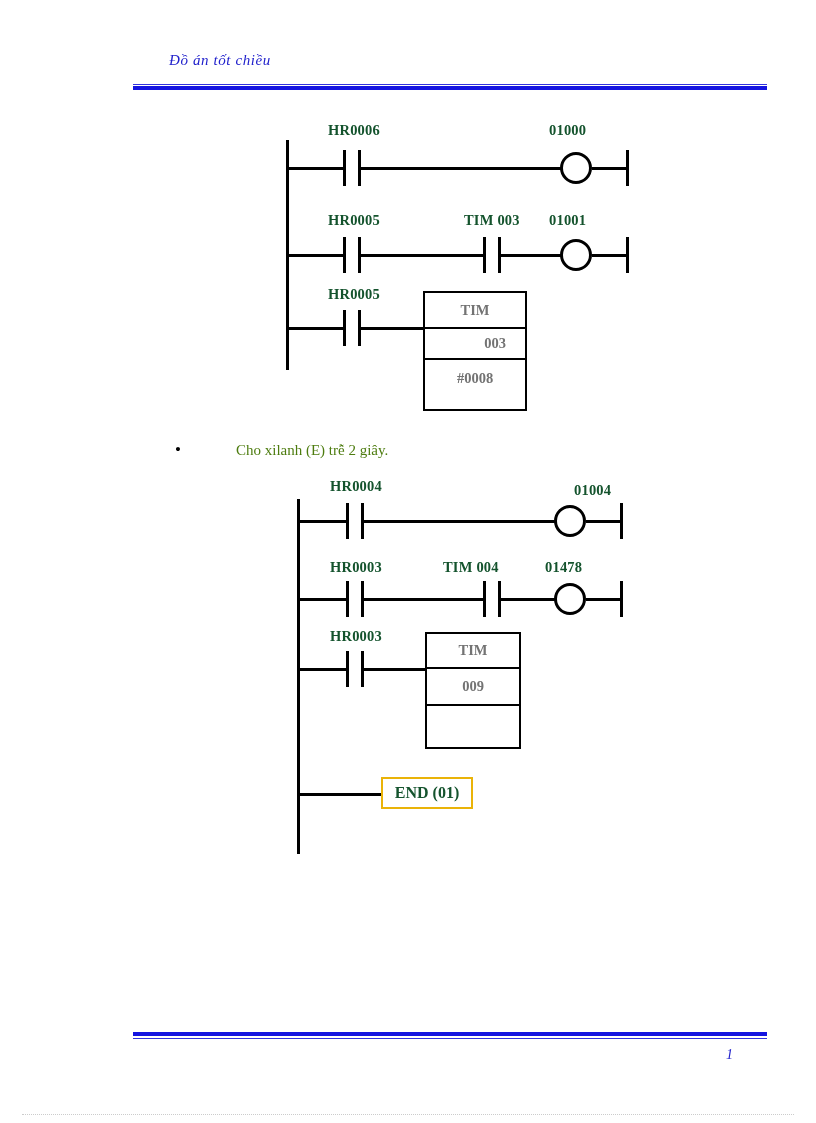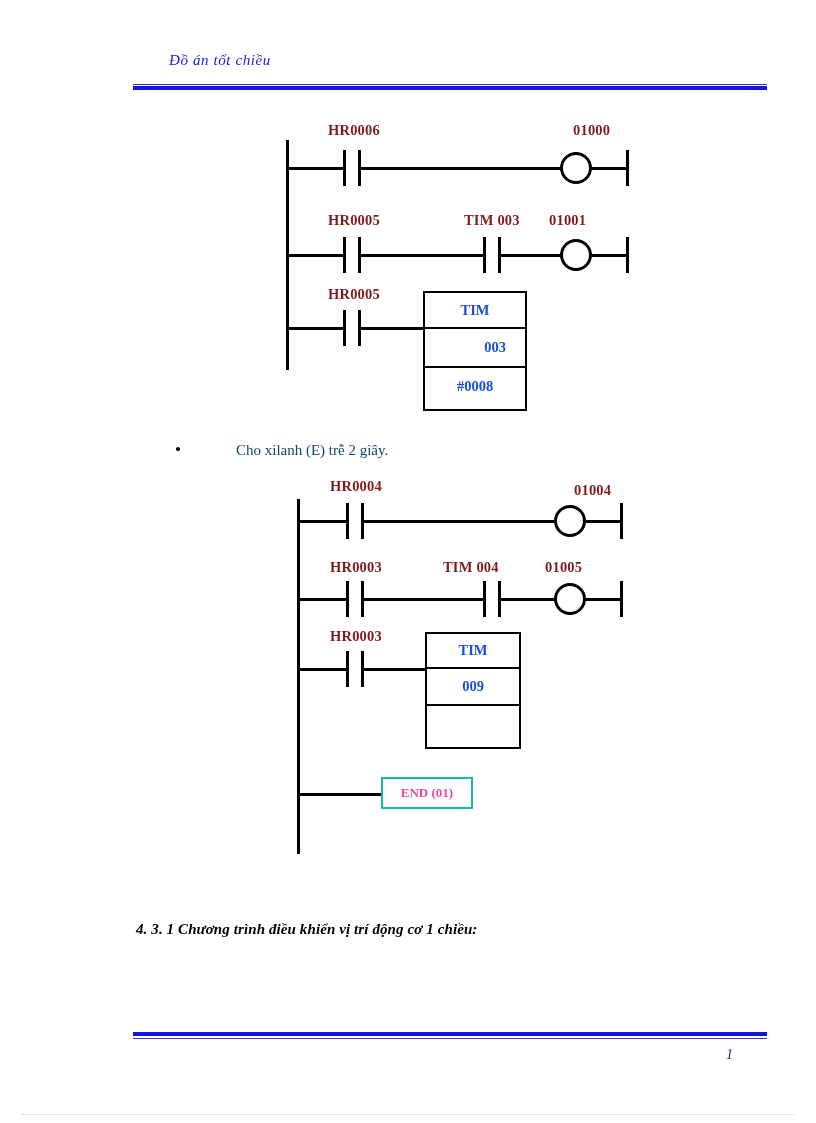--- a/index.html
+++ b/index.html
@@ -117,72 +117,72 @@
     box-sizing: border-box;
     background: transparent;
   }
   .lbl {
     position: absolute;
     font-family: "Liberation Serif", "DejaVu Serif", serif;
     font-weight: bold;
     font-size: 14.5px;
     letter-spacing: 0.2px;
     white-space: nowrap;
-    color: #7f1d1d;
+    color: #14532d;
   }
 
   
   .fb {
     position: absolute;
     border: 2px solid #000000;
     box-sizing: border-box;
     background: #ffffff;
   }
   .fb-cell {
     display: flex;
     align-items: center;
     justify-content: center;
     font-family: "Liberation Serif", "DejaVu Serif", serif;
     font-weight: bold;
     font-size: 14.5px;
-    color: #1d4ed8;
+    color: #737373;
     box-sizing: border-box;
   }
   .fb-cell.divider {
     border-bottom: 2px solid #000000;
   }
   .endbox {
     position: absolute;
-    border: 2px solid #14b8a6;
+    border: 2px solid #eab308;
     box-sizing: border-box;
     background: #ffffff;
     display: flex;
     align-items: center;
     justify-content: center;
     font-family: "Liberation Serif", "DejaVu Serif", serif;
     font-weight: bold;
-    font-size: 13px;
-    color: #ec4899;
+    font-size: 16px;
+    color: #14532d;
   }
 
   
   .bullet-row {
     position: absolute;
     display: flex;
     align-items: baseline;
   }
   .bullet-dot {
     font-size: 17px;
     line-height: 1;
     color: #000000;
   }
   .bullet-text {
     font-family: "Liberation Serif", "DejaVu Serif", serif;
     font-size: 15px;
-    color: #0c4a6e;
+    color: #4d7c0f;
     white-space: nowrap;
   }
   .heading {
     position: absolute;
     font-family: "Liberation Serif", "DejaVu Serif", serif;
     font-weight: bold;
     font-style: italic;
     font-size: 15px;
     color: #000000;
     white-space: nowrap;
@@ -196,21 +196,21 @@
 
   <div class="header-title">Đồ án tốt chiều</div>
   <div class="header-rule-thin"></div>
   <div class="header-rule-thick"></div>
 
   <div class="ladder" style="left:0; top:0; width:816px; height:430px;">
 
     <div class="rail" style="left:286px; top:140px; height:230px;"></div>
 
     <div class="lbl" style="left:328px; top:122px;">HR0006</div>
-    <div class="lbl" style="left:549px; top:122px;margin-left:24px;">01000</div>
+    <div class="lbl" style="left:549px; top:122px;">01000</div>
     <div class="wire" style="left:286px; top:167px; width:59px;"></div>
     <div class="contact-bar" style="left:343px; top:150px;"></div>
     <div class="contact-bar" style="left:358px; top:150px;"></div>
     <div class="wire" style="left:358px; top:167px; width:203px;"></div>
     <div class="coil" style="left:560px; top:152px;"></div>
     <div class="wire" style="left:592px; top:167px; width:37px;"></div>
     <div class="rail" style="left:626px; top:150px; height:36px;"></div>
 
     <div class="lbl" style="left:328px; top:212px;">HR0005</div>
     <div class="lbl" style="left:440px; top:212px;margin-left:24px;">TIM  003</div>
@@ -227,21 +227,21 @@
     <div class="rail" style="left:626px; top:237px; height:36px;"></div>
 
     <div class="lbl" style="left:328px; top:286px;">HR0005</div>
     <div class="wire" style="left:286px; top:327px; width:59px;"></div>
     <div class="contact-bar" style="left:343px; top:310px;"></div>
     <div class="contact-bar" style="left:358px; top:310px;"></div>
     <div class="wire" style="left:358px; top:327px; width:66px;"></div>
 
     <div class="fb" style="left:423px; top:291px; width:104px; height:120px;">
       <div class="fb-cell divider" style="height:36px;">TIM</div>
-      <div class="fb-cell divider" style="height:39px;padding-left:40px;">003</div>
+      <div class="fb-cell divider" style="height:31px;padding-left:40px;">003</div>
       <div class="fb-cell" style="height:36px;">#0008</div>
     </div>
   </div>
 
   <div class="bullet-row" style="left:175px; top:441px;">
     <span class="bullet-dot">•</span>
     <span class="bullet-text" style="margin-left:55px;">Cho xilanh  (E) trễ 2 giây.</span>
   </div>
 
   <div class="ladder" style="left:0; top:0; width:816px; height:400px;">
@@ -253,21 +253,21 @@
     <div class="wire" style="left:297px; top:520px; width:51px;"></div>
     <div class="contact-bar" style="left:346px; top:503px;"></div>
     <div class="contact-bar" style="left:361px; top:503px;"></div>
     <div class="wire" style="left:361px; top:520px; width:194px;"></div>
     <div class="coil" style="left:554px; top:505px;"></div>
     <div class="wire" style="left:586px; top:520px; width:37px;"></div>
     <div class="rail" style="left:620px; top:503px; height:36px;"></div>
 
     <div class="lbl" style="left:330px; top:559px;">HR0003</div>
     <div class="lbl" style="left:443px; top:559px;">TIM  004</div>
-    <div class="lbl" style="left:545px; top:559px;">01005</div>
+    <div class="lbl" style="left:545px; top:559px;">01478</div>
     <div class="wire" style="left:297px; top:598px; width:51px;"></div>
     <div class="contact-bar" style="left:346px; top:581px;"></div>
     <div class="contact-bar" style="left:361px; top:581px;"></div>
     <div class="wire" style="left:361px; top:598px; width:125px;"></div>
     <div class="contact-bar" style="left:483px; top:581px;"></div>
     <div class="contact-bar" style="left:498px; top:581px;"></div>
     <div class="wire" style="left:498px; top:598px; width:57px;"></div>
     <div class="coil" style="left:554px; top:583px;"></div>
     <div class="wire" style="left:586px; top:598px; width:37px;"></div>
     <div class="rail" style="left:620px; top:581px; height:36px;"></div>
@@ -280,20 +280,19 @@
 
     <div class="fb" style="left:425px; top:632px; width:96px; height:117px;">
       <div class="fb-cell divider" style="height:35px;">TIM</div>
       <div class="fb-cell divider" style="height:37px;">009</div>
     </div>
 
     <div class="wire" style="left:297px; top:793px; width:86px;"></div>
     <div class="endbox" style="left:381px; top:777px; width:92px; height:32px;">END (01)</div>
   </div>
 
-  <div class="heading" style="left:136px; top:921px;">4. 3. 1 Chương trình điều khiển vị trí động cơ 1 chiều:</div>
 
   <div class="footer-rule-thick"></div>
   <div class="footer-rule-thin"></div>
   <div class="page-number">1</div>
   <div class="bottom-dotted"></div>
 
 </div>
 
 </body></html>

